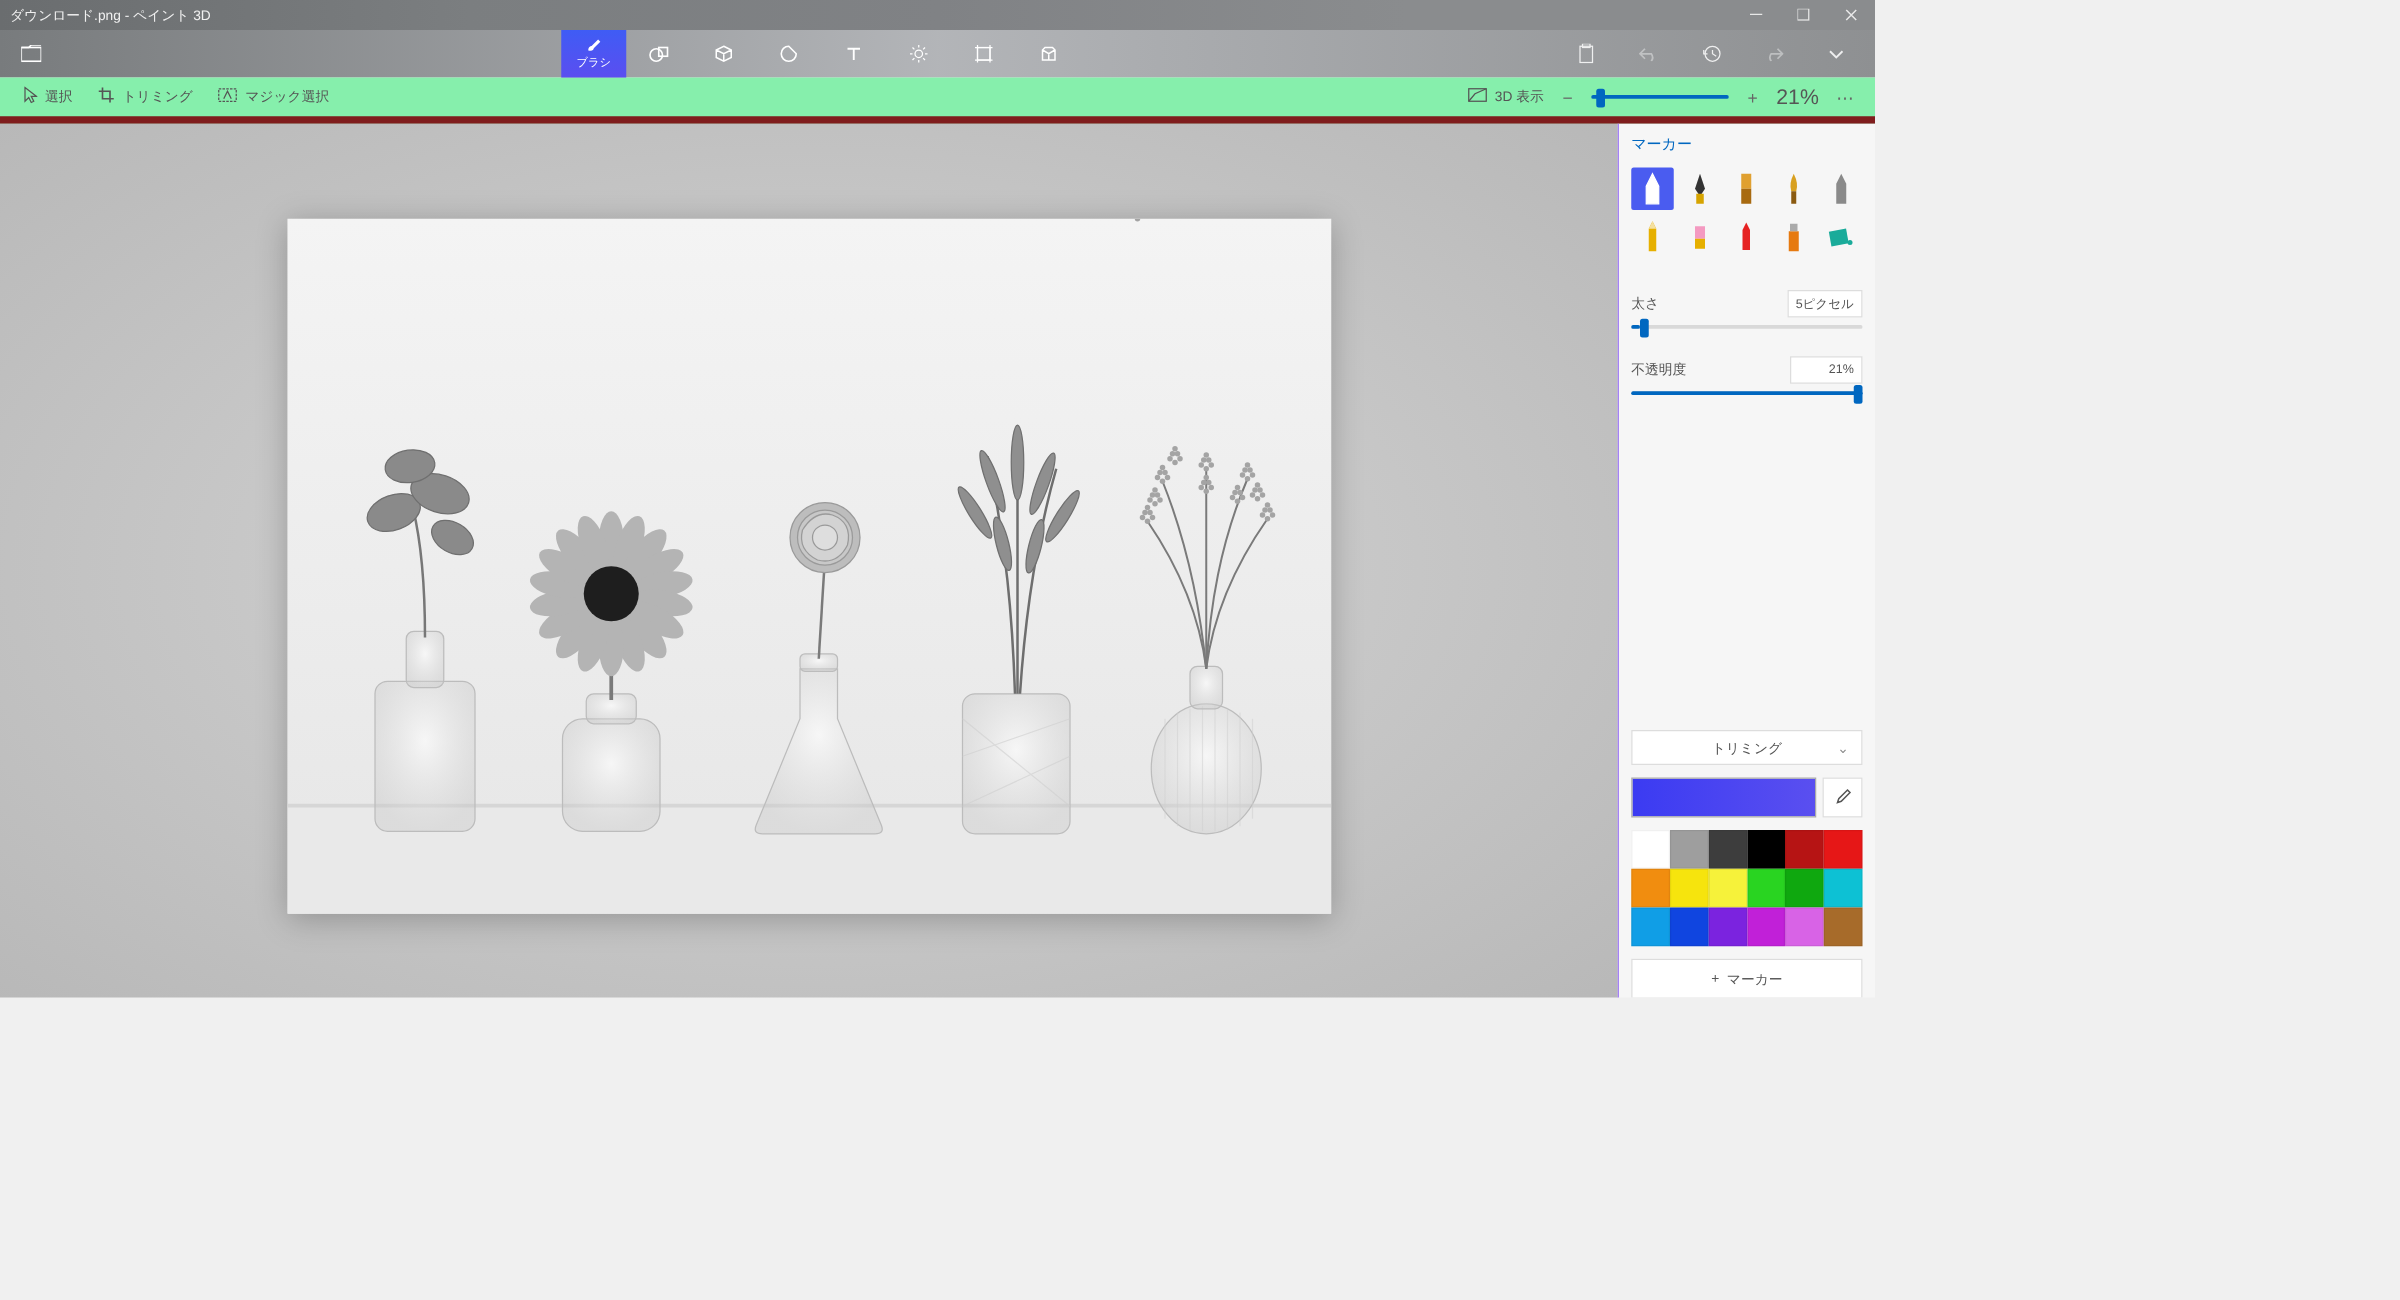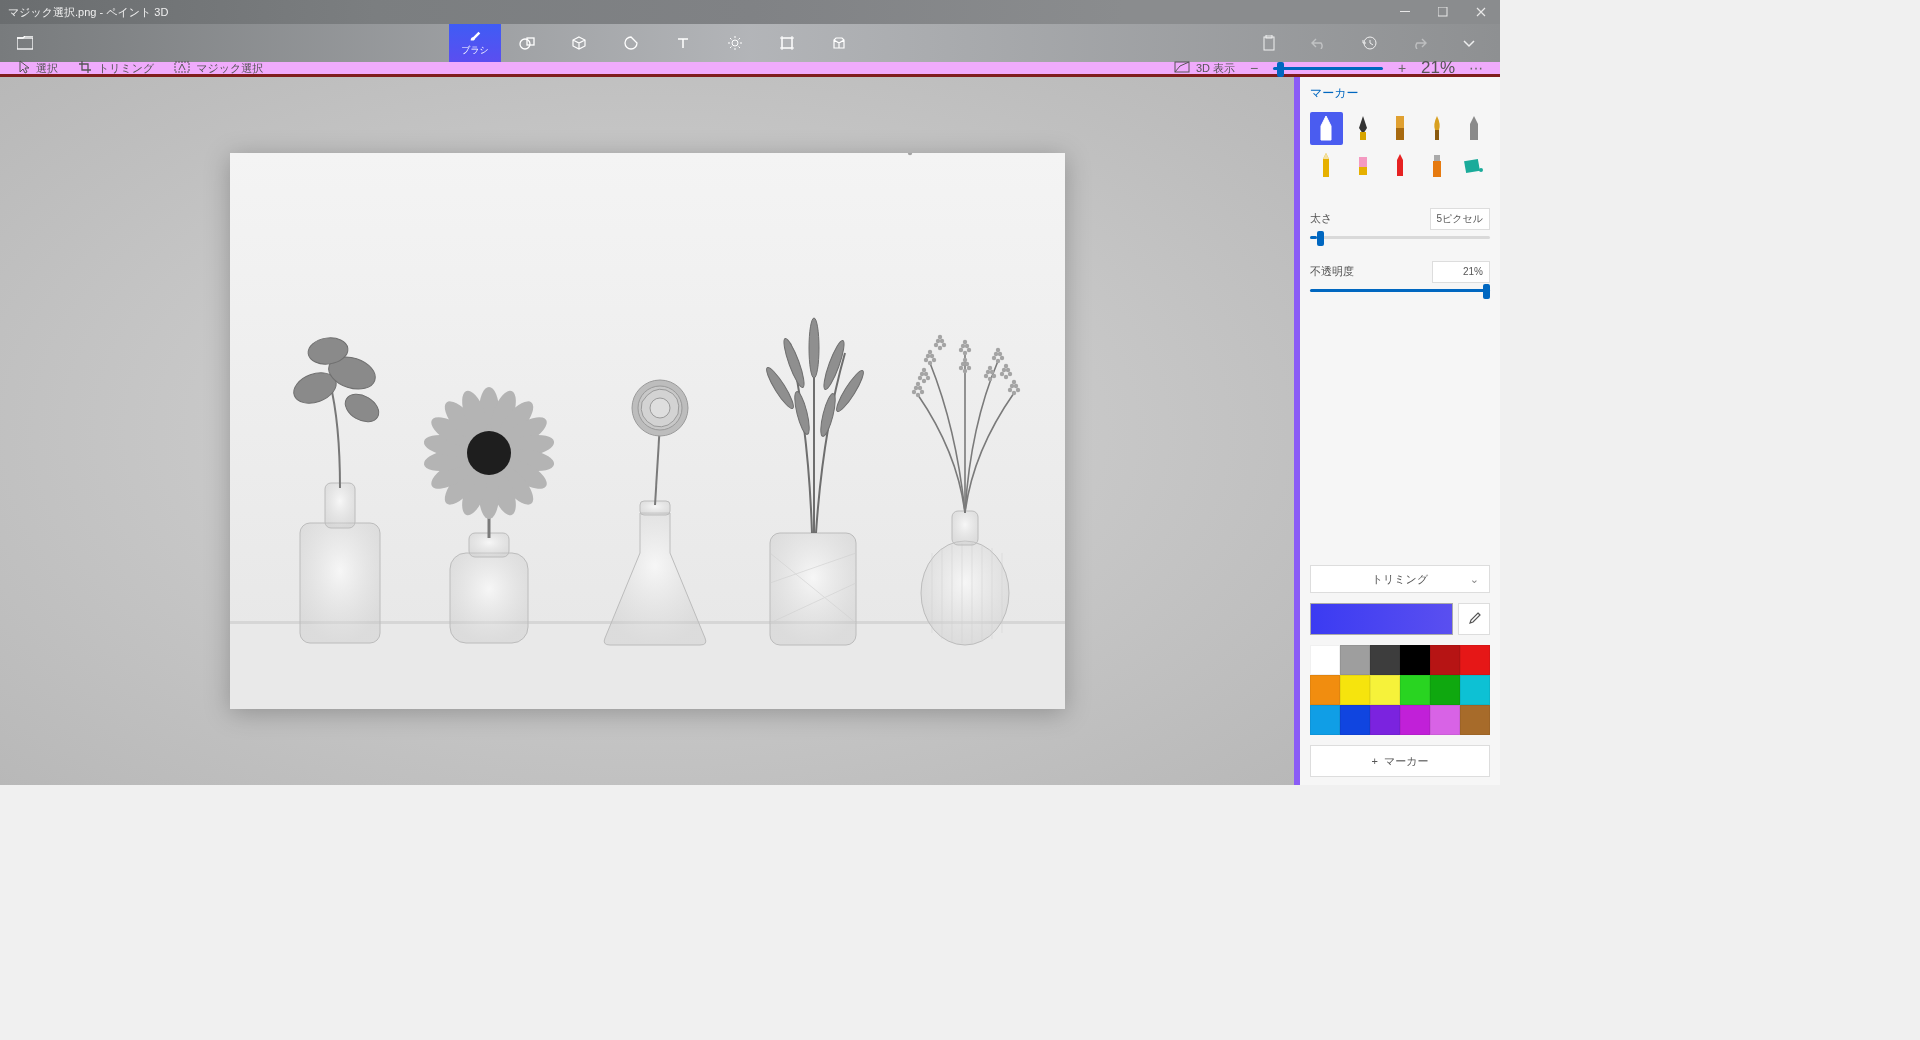--- a/index.html
+++ b/index.html
@@ -16,38 +16,38 @@
 .tool-tabs { margin-left: 375px; display: flex; padding-left: 24px; }
 .tool-tab { width: 52px; display: flex; flex-direction: column; align-items: center; justify-content: center; gap: 1px; color: #fff; position: relative; }
 .tool-tab.active { background: linear-gradient(to bottom, #3f5cf5, #5b4ef0); }
 .tool-tab .label { font-size: 9px; }
 .tool-tab svg { fill: currentColor; }
 .right-icons { margin-left: auto; display: flex; align-items: center; padding-right: 6px; }
 .right-icons .ri { width: 50px; height: 38px; display: flex; align-items: center; justify-content: center; color: #fff; opacity: .85; }
 .right-icons .ri.dim { opacity: .4; }
 
 
-.toolbar-sec { height: 15px; background: #f0abfc; border-bottom: 3px solid #7f1d1d; display: flex; align-items: center; padding: 0 8px; font-size: 11px; color: #555; }
+.toolbar-sec { height: 37px; background: #86efac; border-bottom: 6px solid #7f1d1d; display: flex; align-items: center; padding: 0 8px; font-size: 11px; color: #555; }
 .sec-item { display: flex; align-items: center; gap: 6px; padding: 0 10px; }
 .sec-spacer { flex: 1; }
 .zoom-wrap { display: flex; align-items: center; gap: 10px; }
 .zoom-btn { width: 18px; text-align: center; font-size: 14px; color: #666; }
 .zoom-slider { width: 110px; height: 3px; background: #0067c0; position: relative; border-radius: 2px; }
 .zoom-slider .thumb { position: absolute; top: -5px; width: 7px; height: 15px; background: #0067c0; border-radius: 2px; }
 .zoom-pct { width: 40px; text-align: left; font-size: 17px; }
 .more-dots { padding: 0 8px; font-size: 14px; color: #666; letter-spacing: 1px; }
 
 
 .main { display: flex; height: calc(798px - 24px - 38px - 28px); }
 .canvas-area { flex: 1; background: radial-gradient(ellipse at center, #d6d6d6 0%, #b8b8b8 100%); position: relative; display: flex; align-items: center; justify-content: center; }
 .canvas { width: 835px; height: 556px; background: #f3f3f3; box-shadow: 0 4px 24px rgba(0,0,0,.25); position: relative; overflow: hidden; }
 .canvas svg { width: 100%; height: 100%; display: block; }
 
 
-.sidebar { width: 206px; background: #f6f6f6; border-left: 6px solid #8b5cf6; display: flex; flex-direction: column; padding: 8px 10px; gap: 10px; overflow: auto; }
+.sidebar { width: 206px; background: #f6f6f6; border-left: 1px solid #8b5cf6; display: flex; flex-direction: column; padding: 8px 10px; gap: 10px; overflow: auto; }
 .sb-title { color: #0067c0; font-size: 12px; }
 .brush-grid { display: grid; grid-template-columns: repeat(5, 1fr); gap: 4px; }
 .brush-cell { aspect-ratio: 1; display: flex; align-items: center; justify-content: center; border-radius: 2px; }
 .brush-cell.active { background: #4a5cf0; }
 .brush-cell svg { display: block; }
 .sb-row { display: flex; align-items: center; justify-content: space-between; font-size: 11px; color: #555; margin-top: 16px; }
 .sb-val { background: #fff; border: 1px solid #ddd; height: 22px; min-width: 58px; display: flex; align-items: center; justify-content: flex-end; padding: 0 6px; font-size: 10px; }
 .sb-slider { height: 3px; background: #d9d9d9; position: relative; border-radius: 2px; margin-top: -4px; }
 .sb-slider .fill { position: absolute; left: 0; top: 0; bottom: 0; background: #0067c0; border-radius: 2px; }
 .sb-slider .thumb { position: absolute; top: -5px; width: 7px; height: 15px; background: #0067c0; border-radius: 2px; }
@@ -58,21 +58,21 @@
 .current-color { flex: 1; height: 32px; background: linear-gradient(to right, #3b3bf2, #5a4ff0); border: 1px solid #aaa; }
 .eyedrop { width: 32px; height: 32px; background: #fff; border: 1px solid #ddd; display: flex; align-items: center; justify-content: center; }
 .palette { display: grid; grid-template-columns: repeat(6, 1fr); }
 .swatch { aspect-ratio: 1; border: 1px solid rgba(0,0,0,.06);}
 .add-color { height: 32px; background: #fff; border: 1px solid #ddd; display: flex; align-items: center; justify-content: center; gap: 6px; font-size: 11px; color: #555; }
 </style>
 </head>
 <body>
 
 <div class="titlebar">
-  <span>マジック選択.png - ペイント 3D</span>
+  <span>ダウンロード.png - ペイント 3D</span>
   <div class="spacer"></div>
   <div class="win-btn">
       <svg width="10" height="10" viewBox="0 0 10 10">
         <rect y="4" width="10" height="1" fill="currentColor"></rect>
       </svg>
     </div>
   <div class="win-btn">
       <svg width="10" height="10" viewBox="0 0 10 10">
         <rect x="0" y="0" width="9" height="9" fill="none" stroke="currentColor"></rect>
       </svg>

